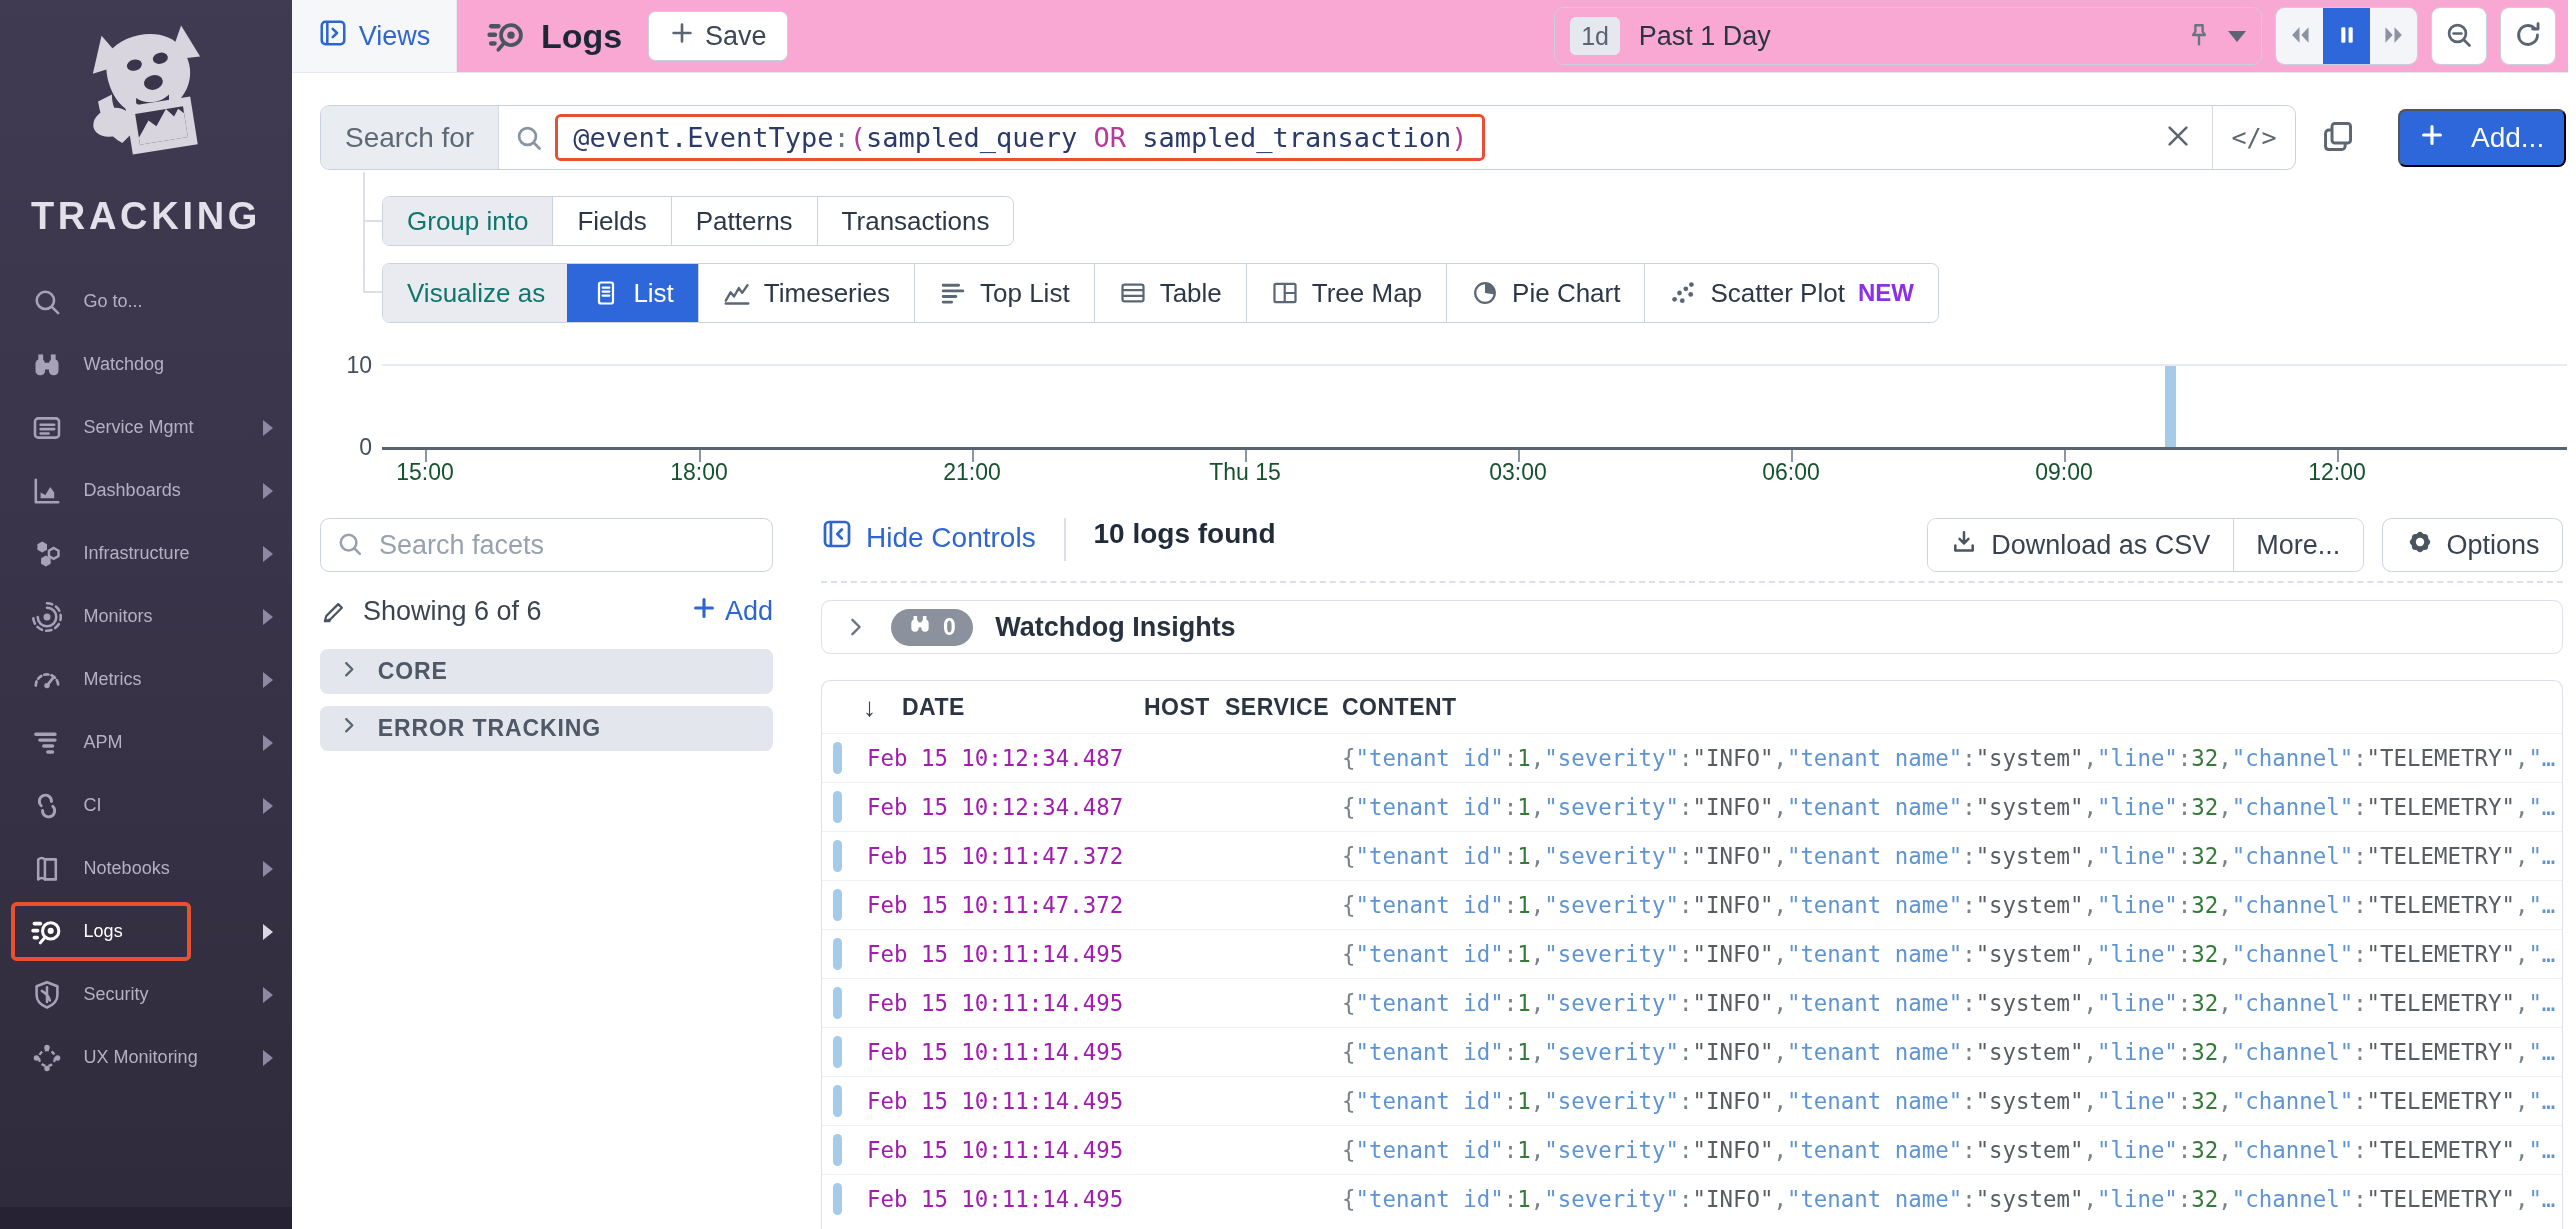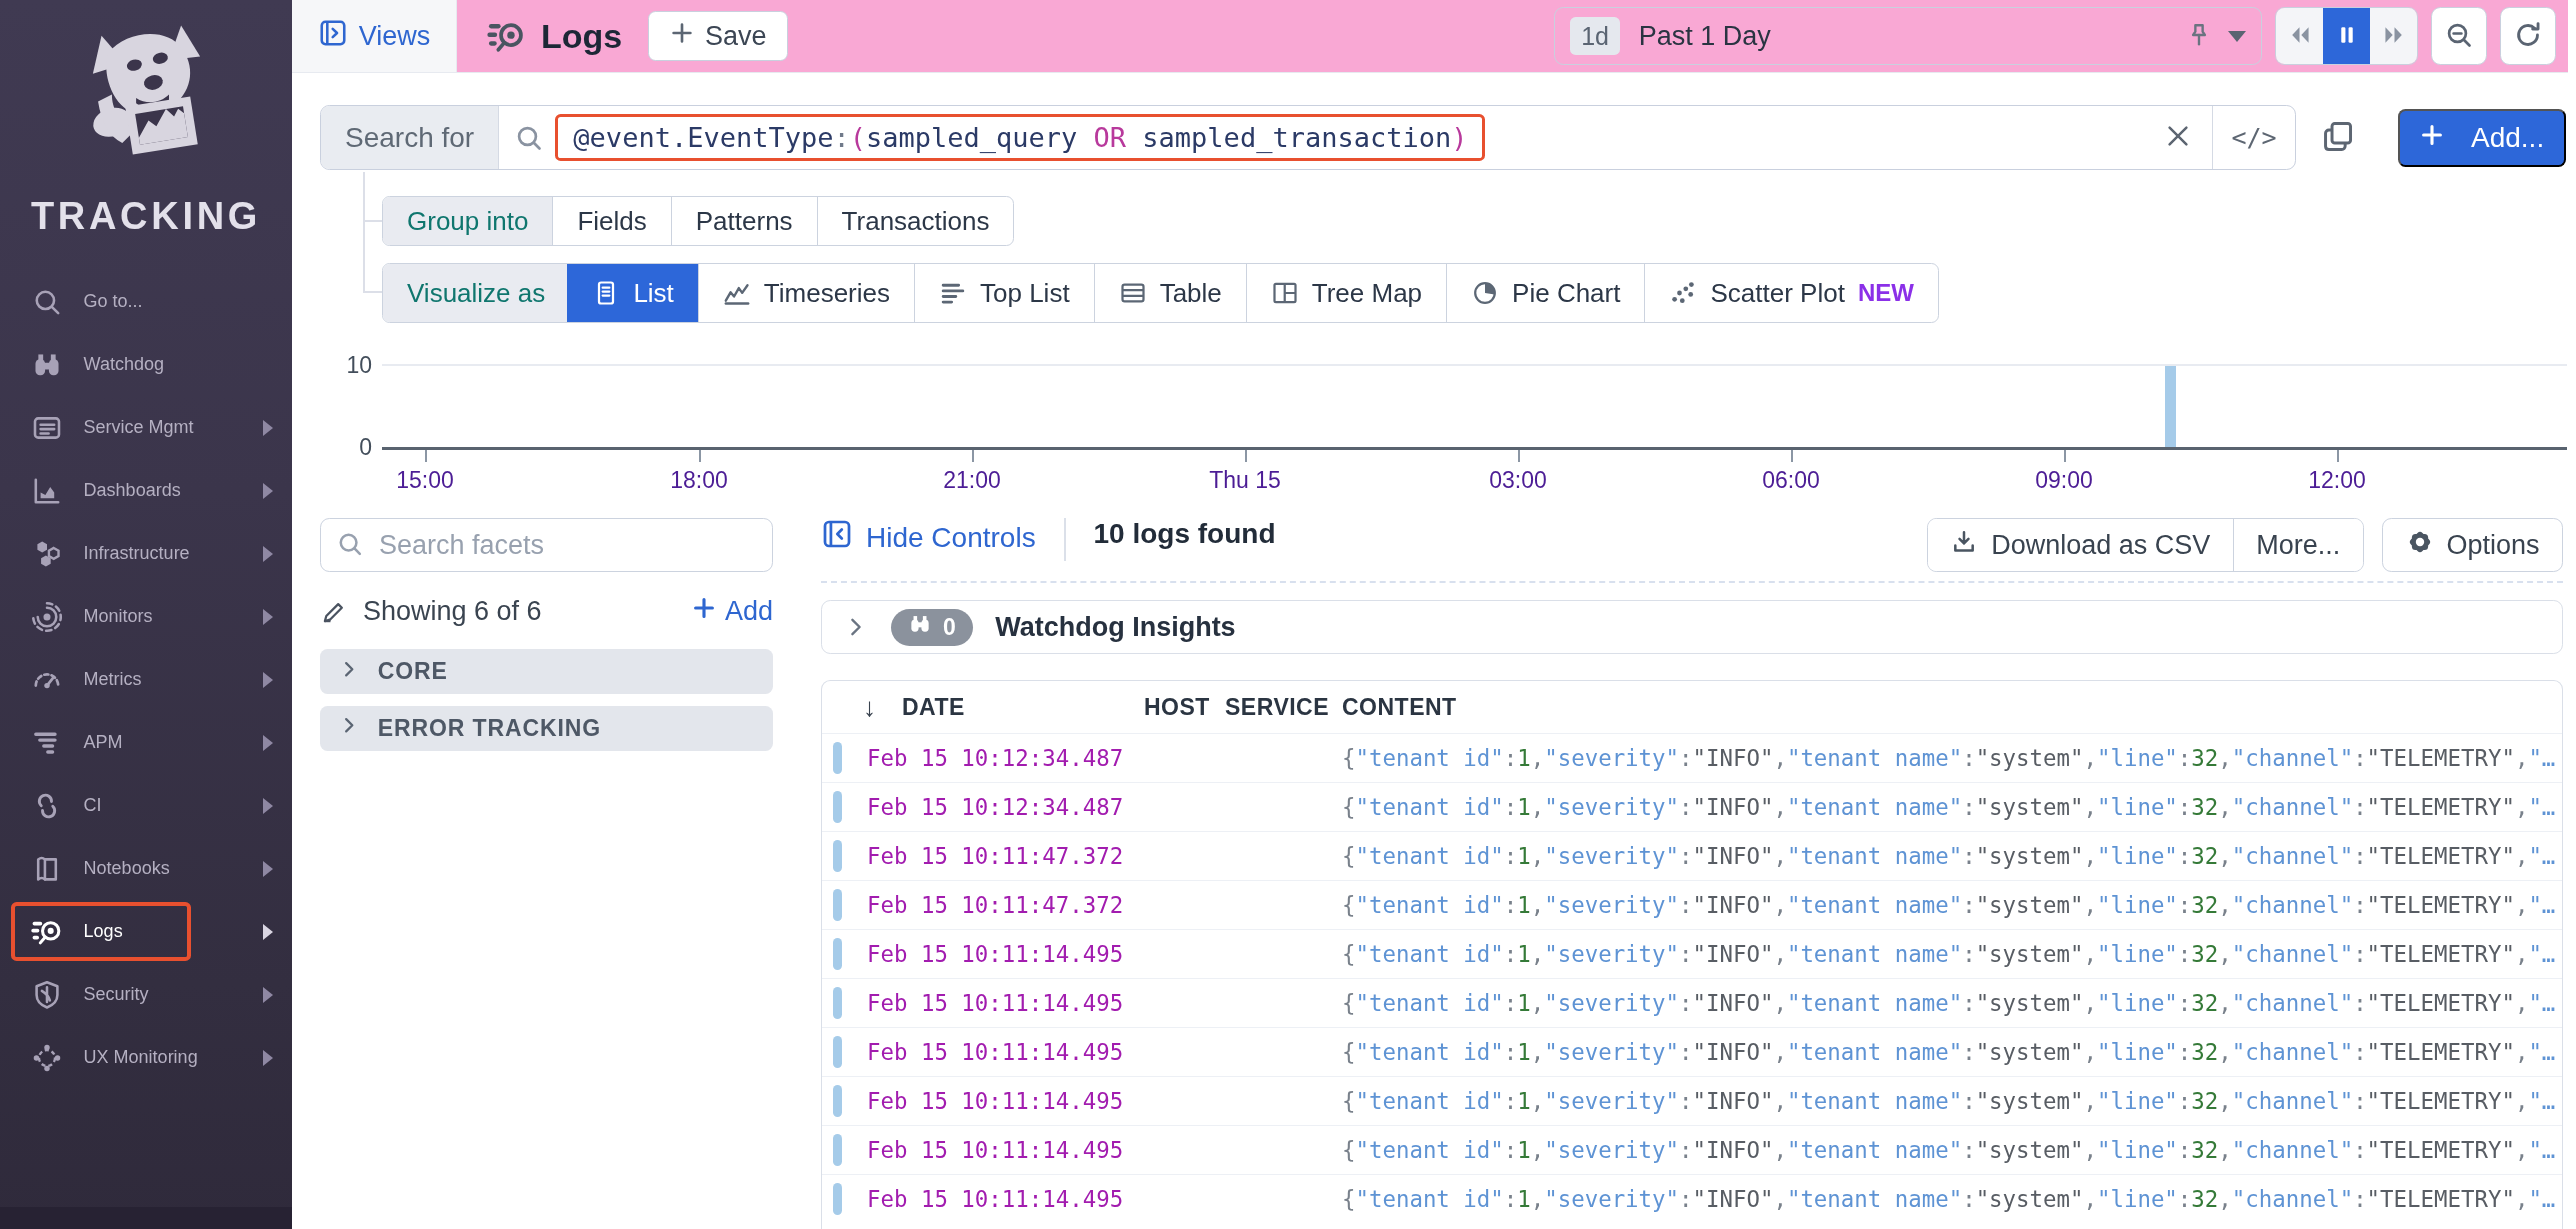--- a/index.html
+++ b/index.html
@@ -99,21 +99,21 @@
   .seg.active{background:#2d67d9;color:#fff;margin-left:-1.9px;border-left-color:#2d67d9;}
   .seg.active .vicon{color:#fff;}
   .badge-new{color:#8b30e8;font-weight:bold;font-size:24px;margin-left:13px;}
 
   
   .chart{position:absolute;left:320px;top:335px;right:0;height:182px;}
   .ylab{position:absolute;left:0;width:52px;text-align:right;font-size:23px;color:#434e5b;}
   .grid10{position:absolute;left:62px;right:9.3px;top:29px;height:1.9px;background:#e8ebf1;}
   .xbase{position:absolute;left:62px;right:9.3px;top:112px;height:2.8px;background:#59636f;}
   .tick{position:absolute;top:115px;width:1.9px;height:12px;background:#8b96a4;}
-  .xlab{position:absolute;top:132px;transform:translateX(-50%);font-size:23px;color:#4c1d95;white-space:nowrap;text-align:right;}
+  .xlab{position:absolute;top:124px;transform:translateX(-50%);font-size:23px;color:#14532d;white-space:nowrap;text-align:right;}
   .cbar{position:absolute;width:11.2px;background:#a5cbe9;top:31px;height:81px;}
 
   
   .split-dash{position:absolute;left:821px;right:13px;top:581px;border-top:2.8px dashed #d8e0ee;}
 
   
   .facets{position:absolute;left:320px;top:518px;width:453px;}
   .facet-search{height:52px;border:1.9px solid #ccd3df;border-radius:9.3px;display:flex;
     align-items:center;padding:0 15px;gap:13px;color:#98a1af;}
   .facet-search svg{width:28px;height:28px;flex:none;}

